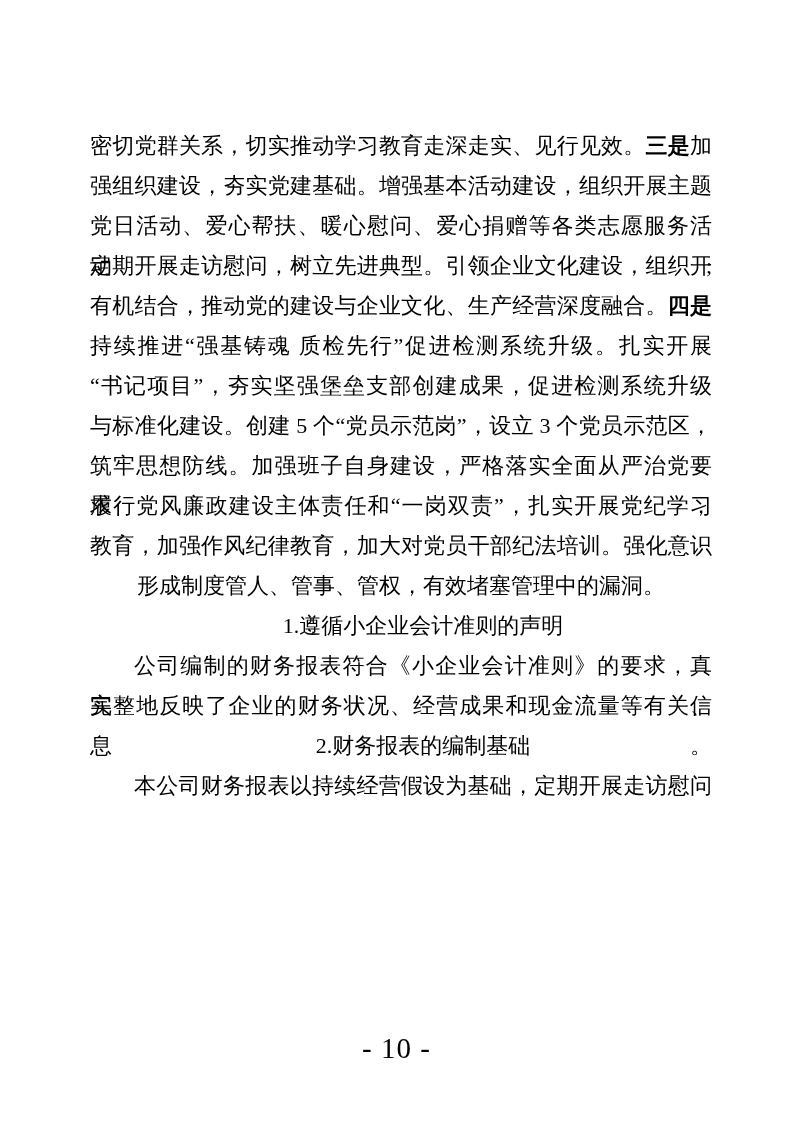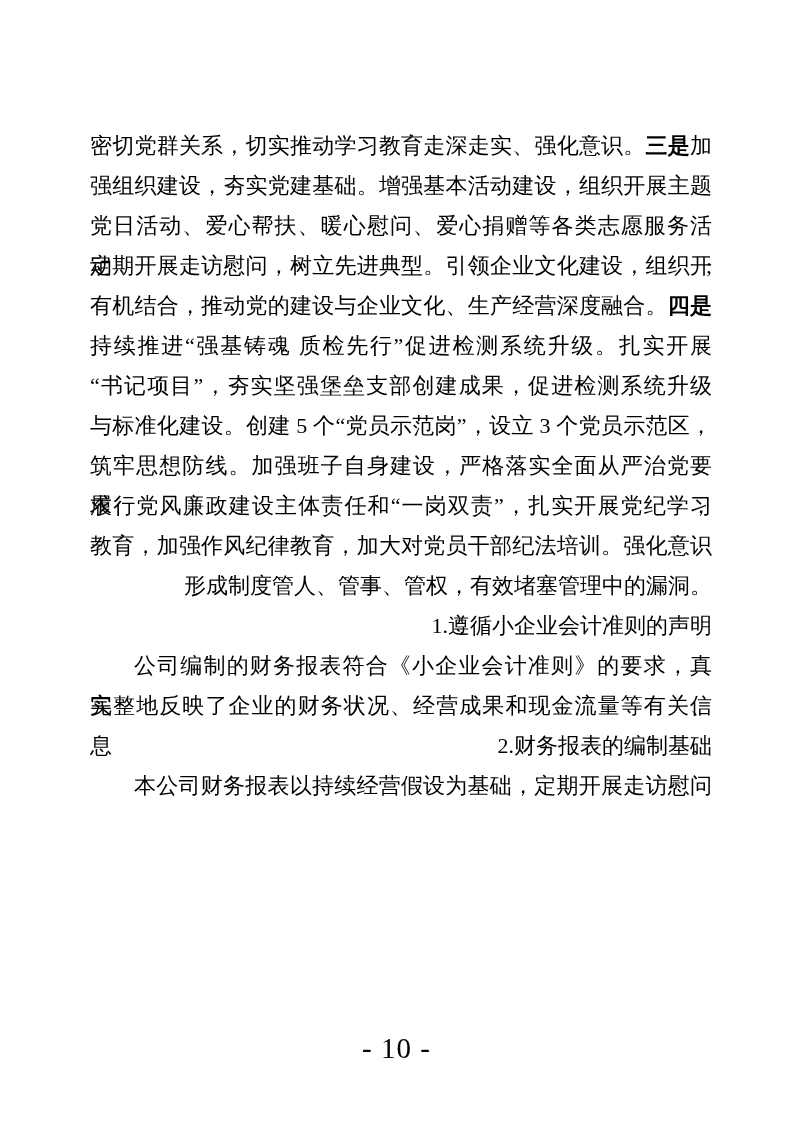--- a/index.html
+++ b/index.html
@@ -24,21 +24,21 @@
     position: absolute;
     left: 90px;
     top: 126px;
     width: 622px;
   }
   .line {
     height: 40px;
     line-height: 40px;
     font-size: 22px;
     white-space: nowrap;
-    text-align: right;
+    text-align: center;
   }
   .line.fill {
     white-space: normal;
     text-align: justify;
     text-align-last: justify;
     text-justify: inter-ideograph;
   }
   .line.indent {
     text-indent: 44px;
   }
@@ -54,21 +54,21 @@
     font-size: 29px;
     line-height: 28px;
     letter-spacing: 1px;
   }
 </style>
 </head>
 <body>
 
 <div class="page">
   <div class="doc-body">
-      <div class="line fill"><span class="seg">密切党群关系，切实推动学习教育走深走实、强化意识。</span><span class="seg bold">三是</span><span class="seg">加</span></div>
+      <div class="line fill"><span class="seg">密切党群关系，切实推动学习教育走深走实、见行见效。</span><span class="seg bold">三是</span><span class="seg">加</span></div>
       <div class="line fill"><span class="seg">强组织建设，夯实党建基础。增强基本活动建设，组织开展主题</span></div>
       <div class="line fill"><span class="seg">党日活动、爱心帮扶、暖心慰问、爱心捐赠等各类志愿服务活动;</span></div>
       <div class="line fill"><span class="seg">定期开展走访慰问，树立先进典型。引领企业文化建设，组织开</span></div>
       <div class="line fill"><span class="seg">有机结合，推动党的建设与企业文化、生产经营深度融合。</span><span class="seg bold">四是</span></div>
       <div class="line fill"><span class="seg">持续推进“强基铸魂 质检先行”促进检测系统升级。扎实开展</span></div>
       <div class="line fill"><span class="seg">“书记项目”，夯实坚强堡垒支部创建成果，促进检测系统升级</span></div>
       <div class="line fill"><span class="seg">与标准化建设。创建 5 个“党员示范岗”，设立 3 个党员示范区，</span></div>
       <div class="line fill"><span class="seg">筑牢思想防线。加强班子自身建设，严格落实全面从严治党要求，</span></div>
       <div class="line fill"><span class="seg">履行党风廉政建设主体责任和“一岗双责”，扎实开展党纪学习</span></div>
       <div class="line fill"><span class="seg">教育，加强作风纪律教育，加大对党员干部纪法培训。强化意识</span></div>

